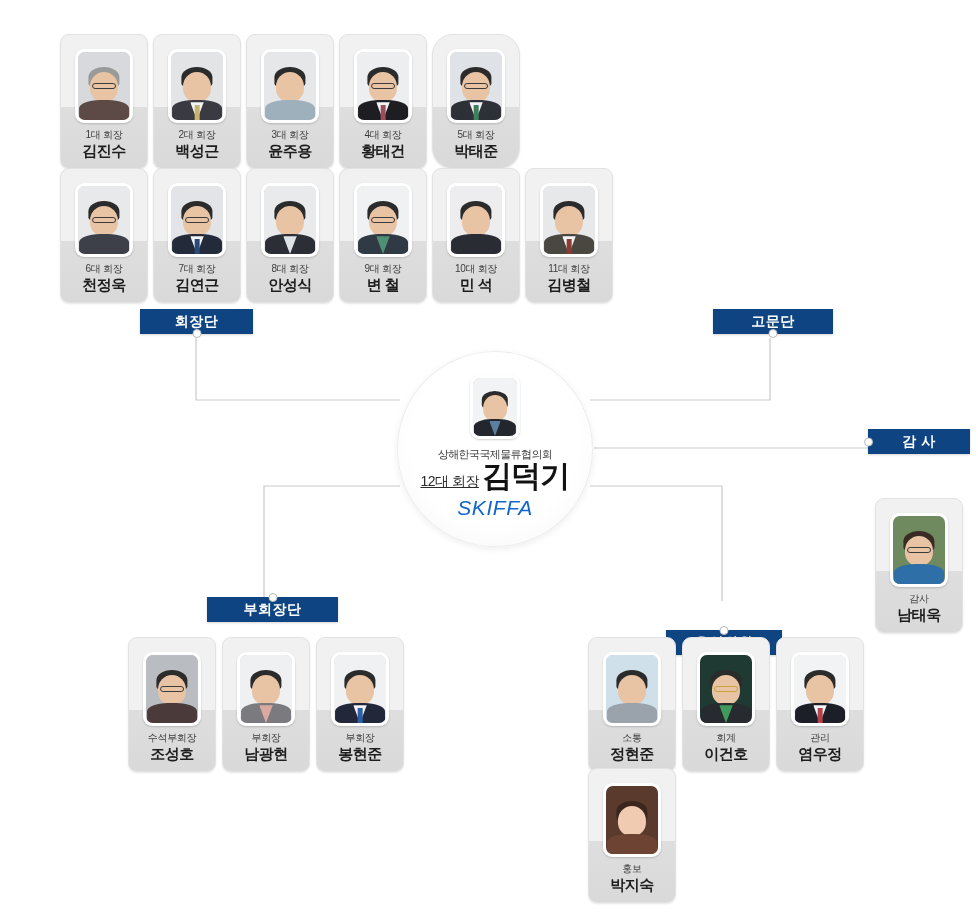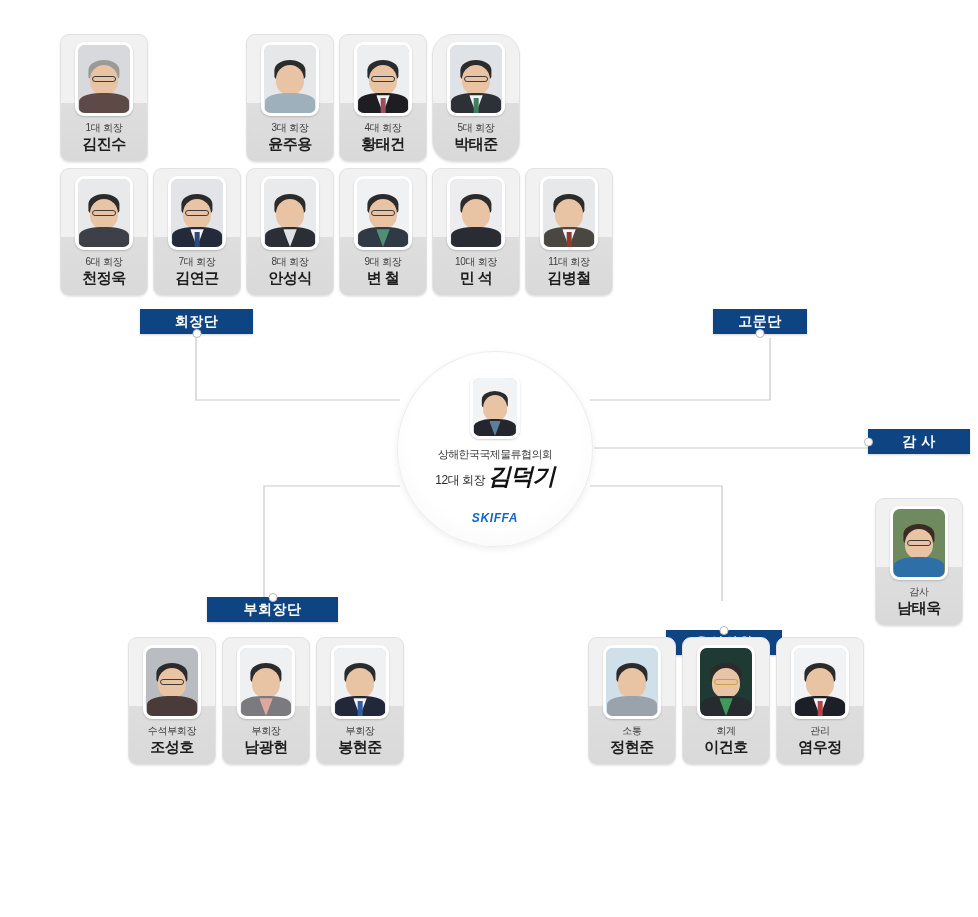--- a/index.html
+++ b/index.html
@@ -36,21 +36,21 @@
   .card {
     position: absolute;
     width: 88px;
     box-sizing: border-box;
     border-radius: 9px;
     background: linear-gradient(to bottom,
                 #f1f1f1 0%, #f1f1f1 54%,
                 #dedede 54%, #d9d9d9 100%);
     border: 1px solid #e2e2e2;
     box-shadow: 0 1px 2px rgba(0,0,0,0.10);
-    padding: 7px 0 8px 0;
+    padding: 14px 0 8px 0;
     text-align: center;
   }
 
   .photo-frame {
     width: 58px;
     height: 74px;
     margin: 0 auto 5px auto;
     border-radius: 9px;
     background: #ffffff;
     box-shadow: 0 1px 2px rgba(0,0,0,0.18);
@@ -193,36 +193,36 @@
     color: #3a3a3a;
     letter-spacing: -0.6px;
     line-height: 15px;
   }
   .center-title-row {
     margin-top: 2px;
     line-height: 24px;
     white-space: nowrap;
   }
   .center-term {
-    font-size: 12px;
+    font-size: 14px;
     color: #2b2b2b;
     letter-spacing: -0.5px;
+    text-decoration: underline;
   }
   .center-name {
-    font-size: 23px;
+    font-size: 30px;
     font-weight: bold;
     color: #121212;
     letter-spacing: -0.8px;
     margin-left: 3px;
-    font-style: italic;
   }
   .center-logo {
-    margin-top: 19px;
-    font-size: 12px;
-    font-weight: bold;
+    margin-top: 3px;
+    font-size: 21px;
+    font-weight: normal;
     font-style: italic;
     color: #1166cc;
     letter-spacing: 0.6px;
   }
 </style>
 </head>
 <body>
 
 <div id="org-chart">
 
@@ -248,20 +248,34 @@
           <div class="hair" style="background:#9a9a98"></div>
           <div class="head"></div>
           <div class="glasses"></div>
           <div class="body" style="background:#5d4a46"></div>
         </div>
     </div>
     <div class="card-role">1대 회장</div>
     <div class="card-name">김진수</div>
   </div>
 
+  <div class="card" style="left:153px; top:34px;">
+    <div class="photo-frame">
+      <div class="photo">
+          <div class="bg" style="background:#e3e4e6"></div>
+          <div class="hair"></div>
+          <div class="head"></div>
+          <div class="body" style="background:#3a3a42"></div>
+          <div class="shirt"></div>
+          <div class="tie" style="background:#c8b46a"></div>
+        </div>
+    </div>
+    <div class="card-role">2대 회장</div>
+    <div class="card-name">백성근</div>
+  </div>
 
   <div class="card" style="left:246px; top:34px;">
     <div class="photo-frame">
       <div class="photo">
           <div class="bg" style="background:#e6e7e9"></div>
           <div class="hair"></div>
           <div class="head"></div>
           <div class="body" style="background:#9fb0bd"></div>
         </div>
     </div>
@@ -386,21 +400,21 @@
     </div>
     <div class="card-role">11대 회장</div>
     <div class="card-name">김병철</div>
   </div>
 
   <div class="group-label" style="left:140px; top:309px; width:113px;">
     <span>회장단</span>
     <span class="node-dot dot-bottom"></span>
   </div>
 
-  <div class="group-label" style="left:713px; top:309px; width:94px;">
+  <div class="group-label" style="left:713px; top:309px; width:120px;">
     <span>고문단</span>
     <span class="node-dot dot-bottom"></span>
   </div>
 
   <div id="center-node">
     <div class="photo-frame">
       <div class="photo">
           <div class="bg" style="background:#f2f3f5"></div>
           <div class="hair"></div>
           <div class="head"></div>
@@ -523,15 +537,27 @@
           <div class="head"></div>
           <div class="body" style="background:#1c1f27"></div>
           <div class="shirt"></div>
           <div class="tie" style="background:#b4424a"></div>
         </div>
     </div>
     <div class="card-role">관리</div>
     <div class="card-name">염우정</div>
   </div>
 
+  <div class="card" style="left:588px; top:768px;">
+    <div class="photo-frame">
+      <div class="photo">
+          <div class="bg" style="background:#5a3a2c"></div>
+          <div class="hair" style="background:#3a261c"></div>
+          <div class="head" style="background:#f0cbb1"></div>
+          <div class="body" style="background:#6d4433"></div>
+        </div>
+    </div>
+    <div class="card-role">홍보</div>
+    <div class="card-name">박지숙</div>
+  </div>
 
 
 </div>
 
 </body></html>

